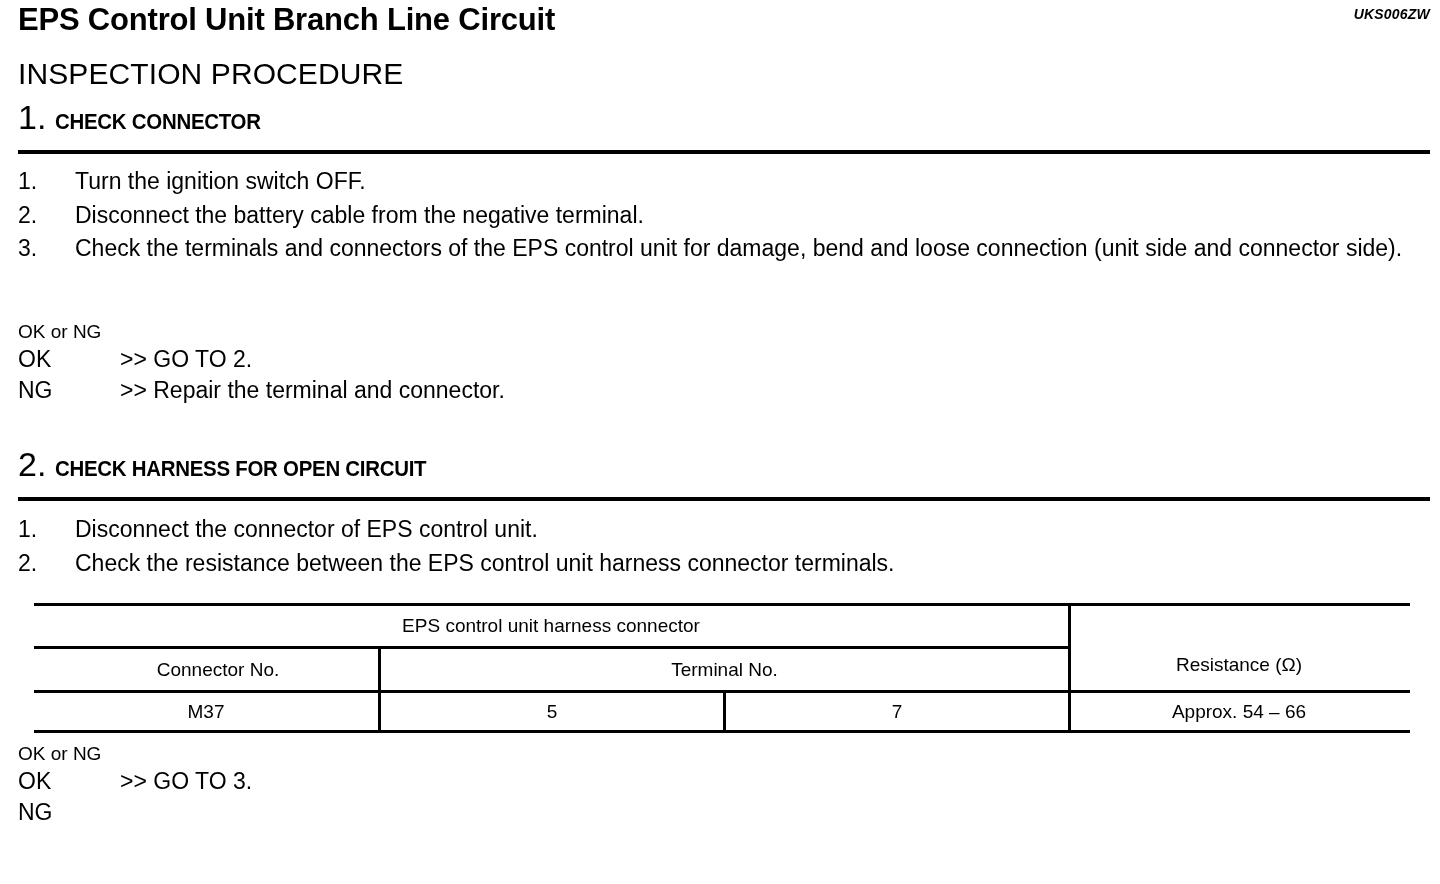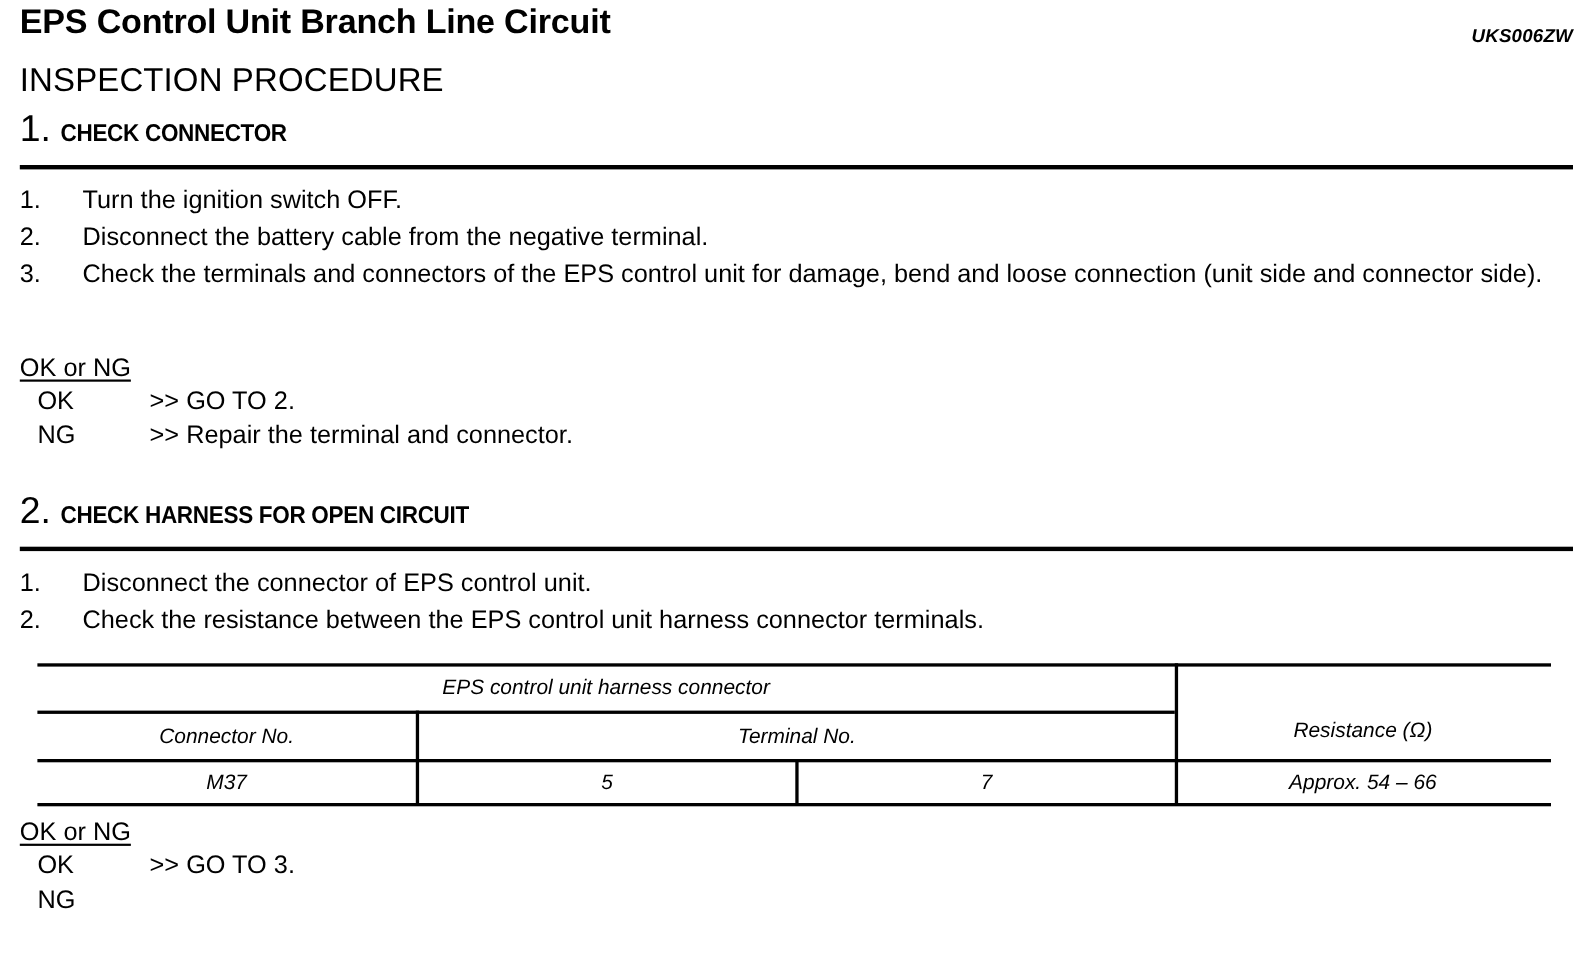--- a/index.html
+++ b/index.html
@@ -33,22 +33,22 @@
     left: 18px;
     top: 2px;
     font-size: 31px;
     font-weight: bold;
     letter-spacing: -0.2px;
     white-space: nowrap;
   }
   .doc-ref {
     position: absolute;
     right: 10px;
-    top: 23px;
-    font-size: 17px;
+    top: 6px;
+    font-size: 14px;
     font-style: italic;
     font-weight: bold;
     letter-spacing: 0.2px;
   }
 
   
   .section-label {
     position: absolute;
     left: 18px;
     top: 57px;
@@ -106,31 +106,30 @@
   .proc-text {
     flex: 1 1 auto;
   }
 
   
   .okng {
     position: absolute;
     left: 18px;
   }
   .okng-head {
-    font-size: 23px;
-    text-decoration: underline;
+    font-size: 19px;
     text-underline-offset: 3px;
     display: inline-block;
     line-height: 1.25;
   }
   .okng-row {
     display: flex;
     font-size: 23px;
     line-height: 1.38;
-    margin-left: 16px;
+    margin-left: 0;
   }
   .okng-key {
     width: 102px;
     flex: 0 0 102px;
   }
   .okng-val {
     flex: 1 1 auto;
   }
 
   
@@ -151,21 +150,20 @@
     background: #000000;
     width: 3px;
   }
   .cell {
     position: absolute;
     display: flex;
     align-items: center;
     justify-content: center;
     font-size: 19px;
     text-align: right;
-    font-style: italic;
   }
 </style>
 </head>
 <body>
 
 <div class="page">
 
   <div class="title-row">
     <div class="doc-title">EPS Control Unit Branch Line Circuit</div>
     <div class="doc-ref">UKS006ZW</div>
@@ -231,21 +229,21 @@
     <div class="hline" style="left:0px; top:43px; width:1034px;"></div>
     <div class="hline" style="left:0px; top:87px; width:1376px;"></div>
     <div class="hline" style="left:0px; top:127px; width:1376px;"></div>
 
     <div class="vline" style="left:344px; top:43px; height:84px;"></div>
     <div class="vline" style="left:689px; top:87px; height:40px;"></div>
     <div class="vline" style="left:1034px; top:0px; height:127px;"></div>
 
     <div class="cell" style="left:0px; top:3px; width:1034px; height:40px;">EPS control unit harness connector</div>
     <div class="cell" style="left:1034px; top:20px; width:342px; height:84px;">Resistance (Ω)</div>
-    <div class="cell" style="left:0px; top:46px; width:344px; height:41px;">Connector No.</div>
+    <div class="cell" style="left:12px; top:46px; width:344px; height:41px;">Connector No.</div>
     <div class="cell" style="left:347px; top:46px; width:687px; height:41px;border-radius:12px;">Terminal No.</div>
 
     <div class="cell" style="left:0px; top:90px; width:344px; height:37px;">M37</div>
     <div class="cell" style="left:347px; top:90px; width:342px; height:37px;">5</div>
     <div class="cell" style="left:692px; top:90px; width:342px; height:37px;">7</div>
     <div class="cell" style="left:1034px; top:90px; width:342px; height:37px;">Approx. 54 – 66</div>
   </div>
 
   <div class="okng" style="top:742px;">
     <div>

